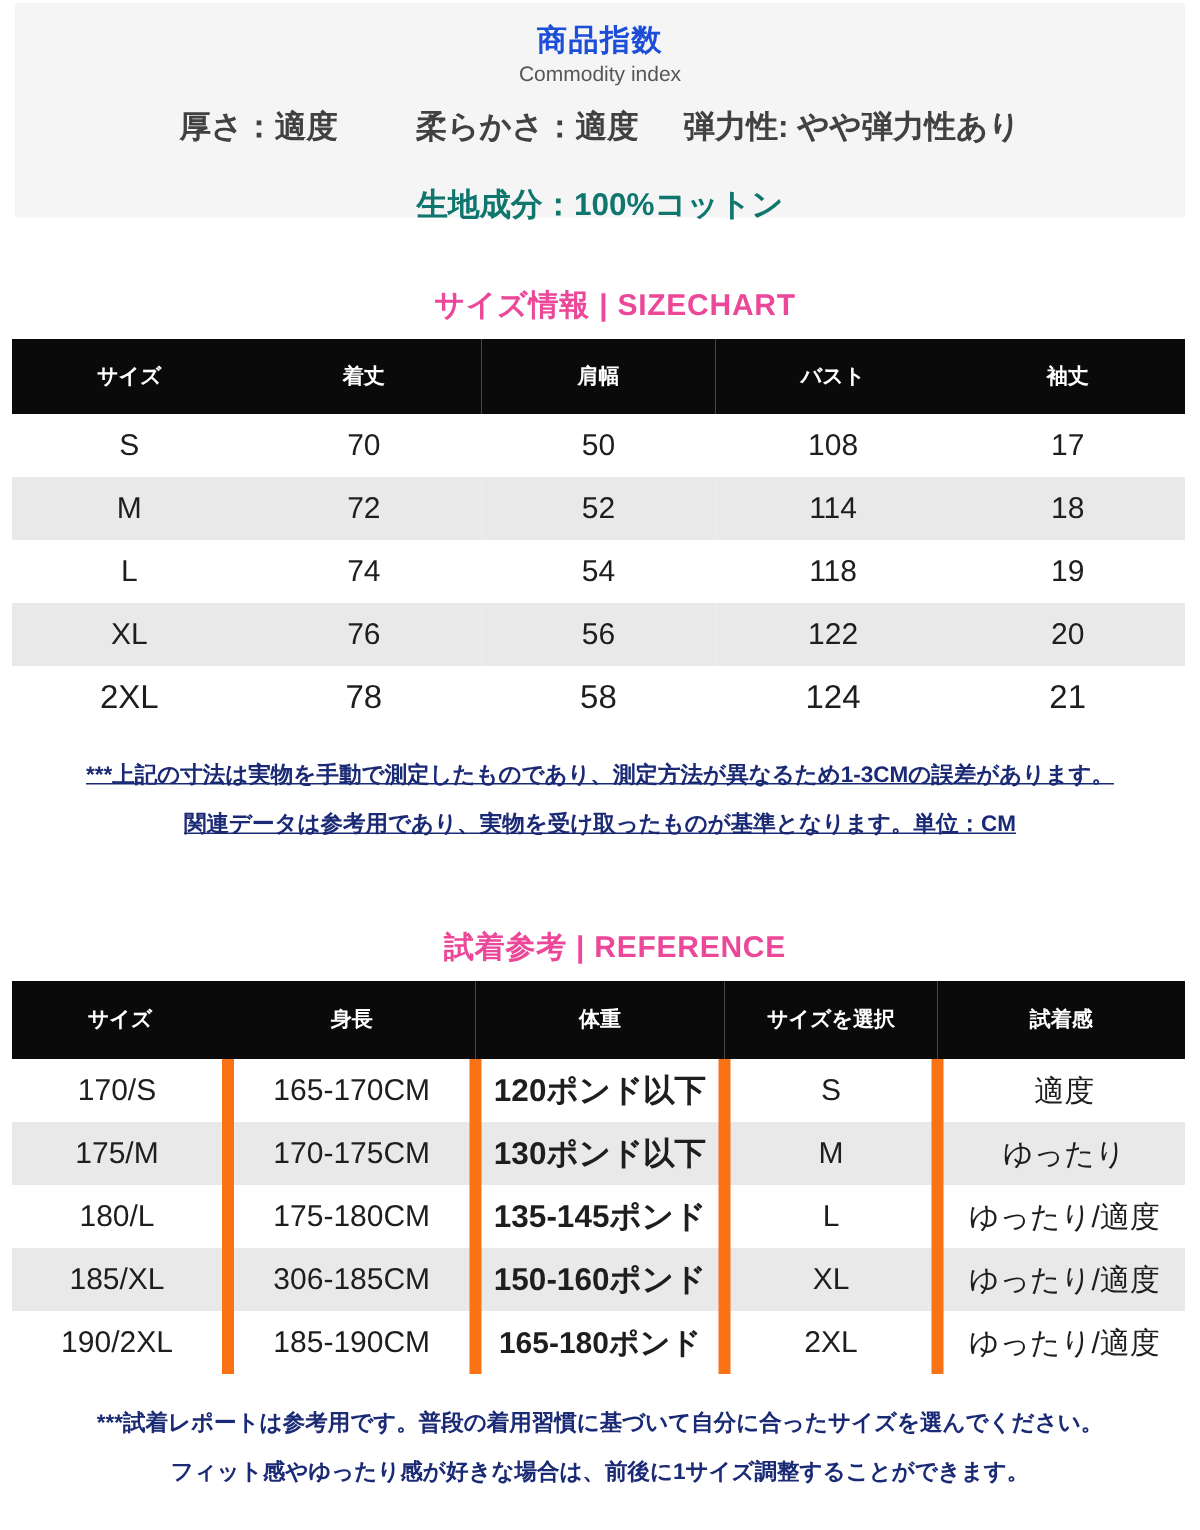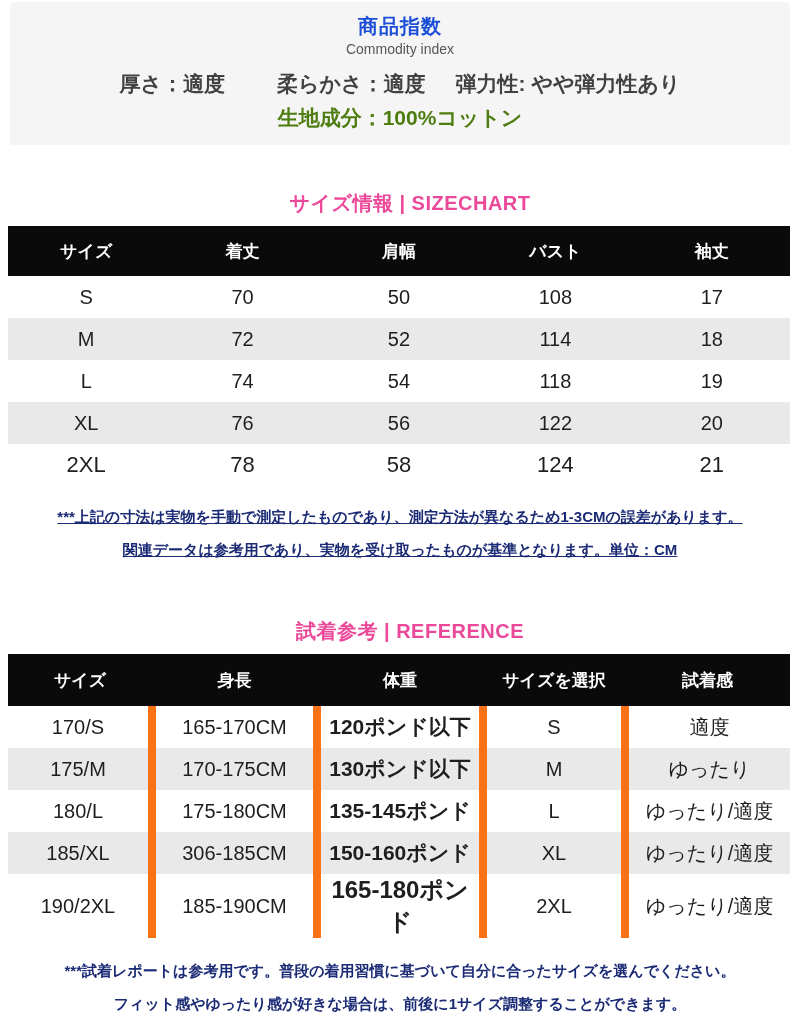--- a/index.html
+++ b/index.html
@@ -35,24 +35,24 @@
     margin-top: 13px;
     font-size: 21px;
     font-weight: bold;
     color: #414141;
     white-space: nowrap;
   }
   .props-line .prop { display: inline-block; }
   .props-line .prop + .prop { margin-left: 52px; }
   .props-line .prop:last-child { margin-left: 30px; }
   .fabric-line {
-    margin-top: 6px;
+    margin-top: 24px;
     font-size: 21px;
     font-weight: bold;
-    color: #4d7c0f;
+    color: #0f766e;
   }
 
   
   .section-heading {
     text-align: center;
     font-size: 20px;
     font-weight: bold;
     color: #ec4899;
     letter-spacing: 0.5px;
     padding-left: 20px;
@@ -65,39 +65,39 @@
     border-collapse: collapse;
     table-layout: fixed;
     width: 782px;
     margin-left: 8px;
   }
   .tbl-1 { margin-top: 9px; }
   .tbl-2 { margin-top: 9px; }
   th {
     background: #0a0a0a;
     color: #ffffff;
-    font-size: 17px;
+    font-size: 14px;
     font-weight: bold;
     height: 50px;
     text-align: center;
     vertical-align: middle;
   }
   .tbl-2 th { height: 52px; }
   td {
     height: 42px;
     text-align: center;
     vertical-align: middle;
     font-size: 20px;
     color: #1e1e1e;
   }
   tr.alt td { background: #e9e9e9; }
   tr.row-2xl td { font-size: 22px; }
   .tbl-2 td + td { border-left: 8px solid #f97316; }
   .tbl-2 td.weight-cell { font-weight: bold; font-size: 21px; }
-  .tbl-2 tr.row-last td.weight-cell { font-size: 24px; }
+  .tbl-2 tr.row-last td.weight-cell { font-size: 20px; }
 
   
   .note-block {
     text-align: center;
     color: #1b2a75;
     font-weight: bold;
     font-size: 15px;
   }
   .note-block .note-line { line-height: 33px; }
   .notes-1 { margin-top: 14px; text-decoration: underline; }

